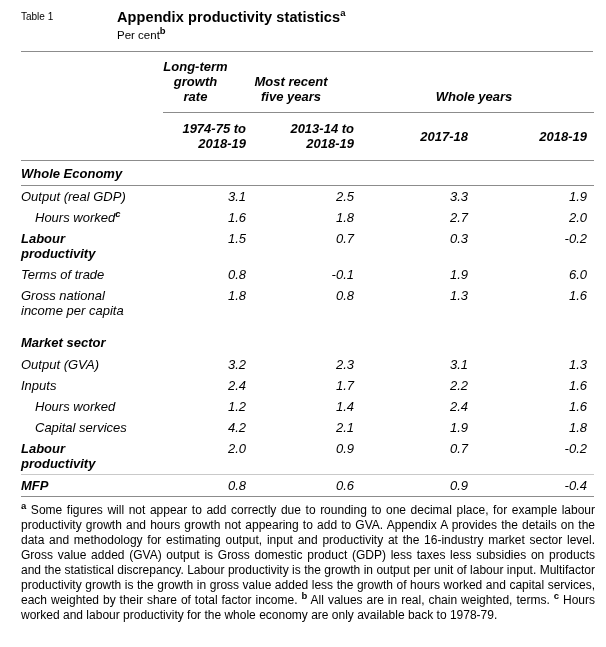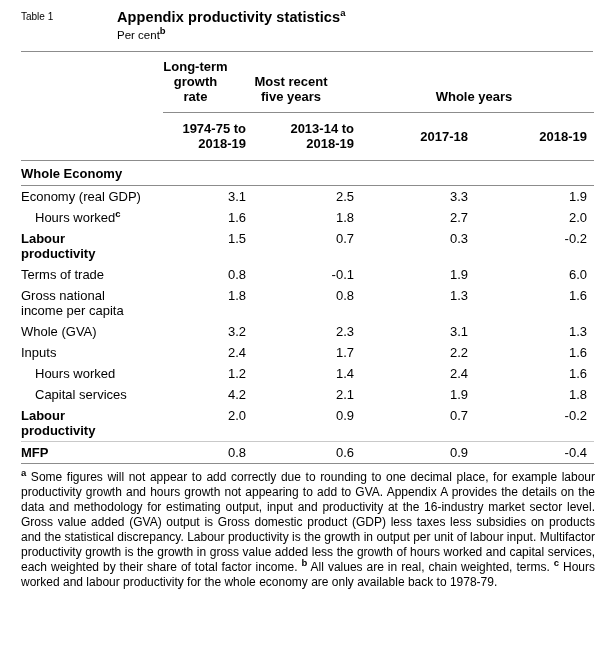--- a/index.html
+++ b/index.html
@@ -13,21 +13,21 @@
   
   .title-row { display: flex; align-items: flex-start; }
   .title-number { width: 96px; font-size: 10px; padding-top: 2px; }
   .title-main h1 { margin: 0; font-size: 14.5px; font-weight: bold; letter-spacing: 0.1px; }
   .subtitle { font-size: 11.5px; margin-top: 4px; }
   sup.note { font-weight: bold; font-size: 9.5px; vertical-align: super; line-height: 0; }
 
   .rule-full { border: none; border-top: 1px solid #8c8c8c; margin: 10px 0 0 0; }
 
   
-  table { border-collapse: collapse; table-layout: fixed; width: 573px; margin-top: 0; }
+  table { border-collapse: collapse; table-layout: fixed; width: 573px; margin-top: 0; font-style: italic; }
   col.c-label { width: 142px; }
   col.c-v1 { width: 83px; }
   col.c-v2 { width: 108px; }
   col.c-v3 { width: 114px; }
   col.c-v4 { width: 126px; }
 
   th, td { font-size: 13px; line-height: 15px; vertical-align: top; padding: 3px 0; }
   thead th { font-weight: bold; white-space: pre-line; }
   .gh { text-align: center; vertical-align: bottom; padding: 7px 18px 8px 0; border-bottom: 1px solid #8c8c8c; }
   .gh-span { padding-right: 0; }
@@ -94,21 +94,21 @@
         <th class="yh">2018-19</th>
       </tr>
     </thead>
     <tbody>
 
       <tr class="section-head">
         <td colspan="5">Whole Economy</td>
       </tr>
 
       <tr>
-        <td class="lbl">Economy (real GDP)</td>
+        <td class="lbl">Output (real GDP)</td>
         <td class="val">3.1</td>
         <td class="val">2.5</td>
         <td class="val">3.3</td>
         <td class="val">1.9</td>
       </tr>
 
 
       <tr>
         <td class="lbl indent"><span>Hours worked</span><sup class="note">c</sup></td>
         <td class="val">1.6</td>
@@ -136,23 +136,26 @@
 
       <tr>
         <td class="lbl">Gross national
 income per capita</td>
         <td class="val">1.8</td>
         <td class="val">0.8</td>
         <td class="val">1.3</td>
         <td class="val">1.6</td>
       </tr>
 
-
-      <tr>
-        <td class="lbl">Whole (GVA)</td>
+      <tr class="section-head2">
+        <td colspan="5">Market sector</td>
+      </tr>
+
+      <tr>
+        <td class="lbl">Output (GVA)</td>
         <td class="val">3.2</td>
         <td class="val">2.3</td>
         <td class="val">3.1</td>
         <td class="val">1.3</td>
       </tr>
 
       <tr>
         <td class="lbl">Inputs</td>
         <td class="val">2.4</td>
         <td class="val">1.7</td>

